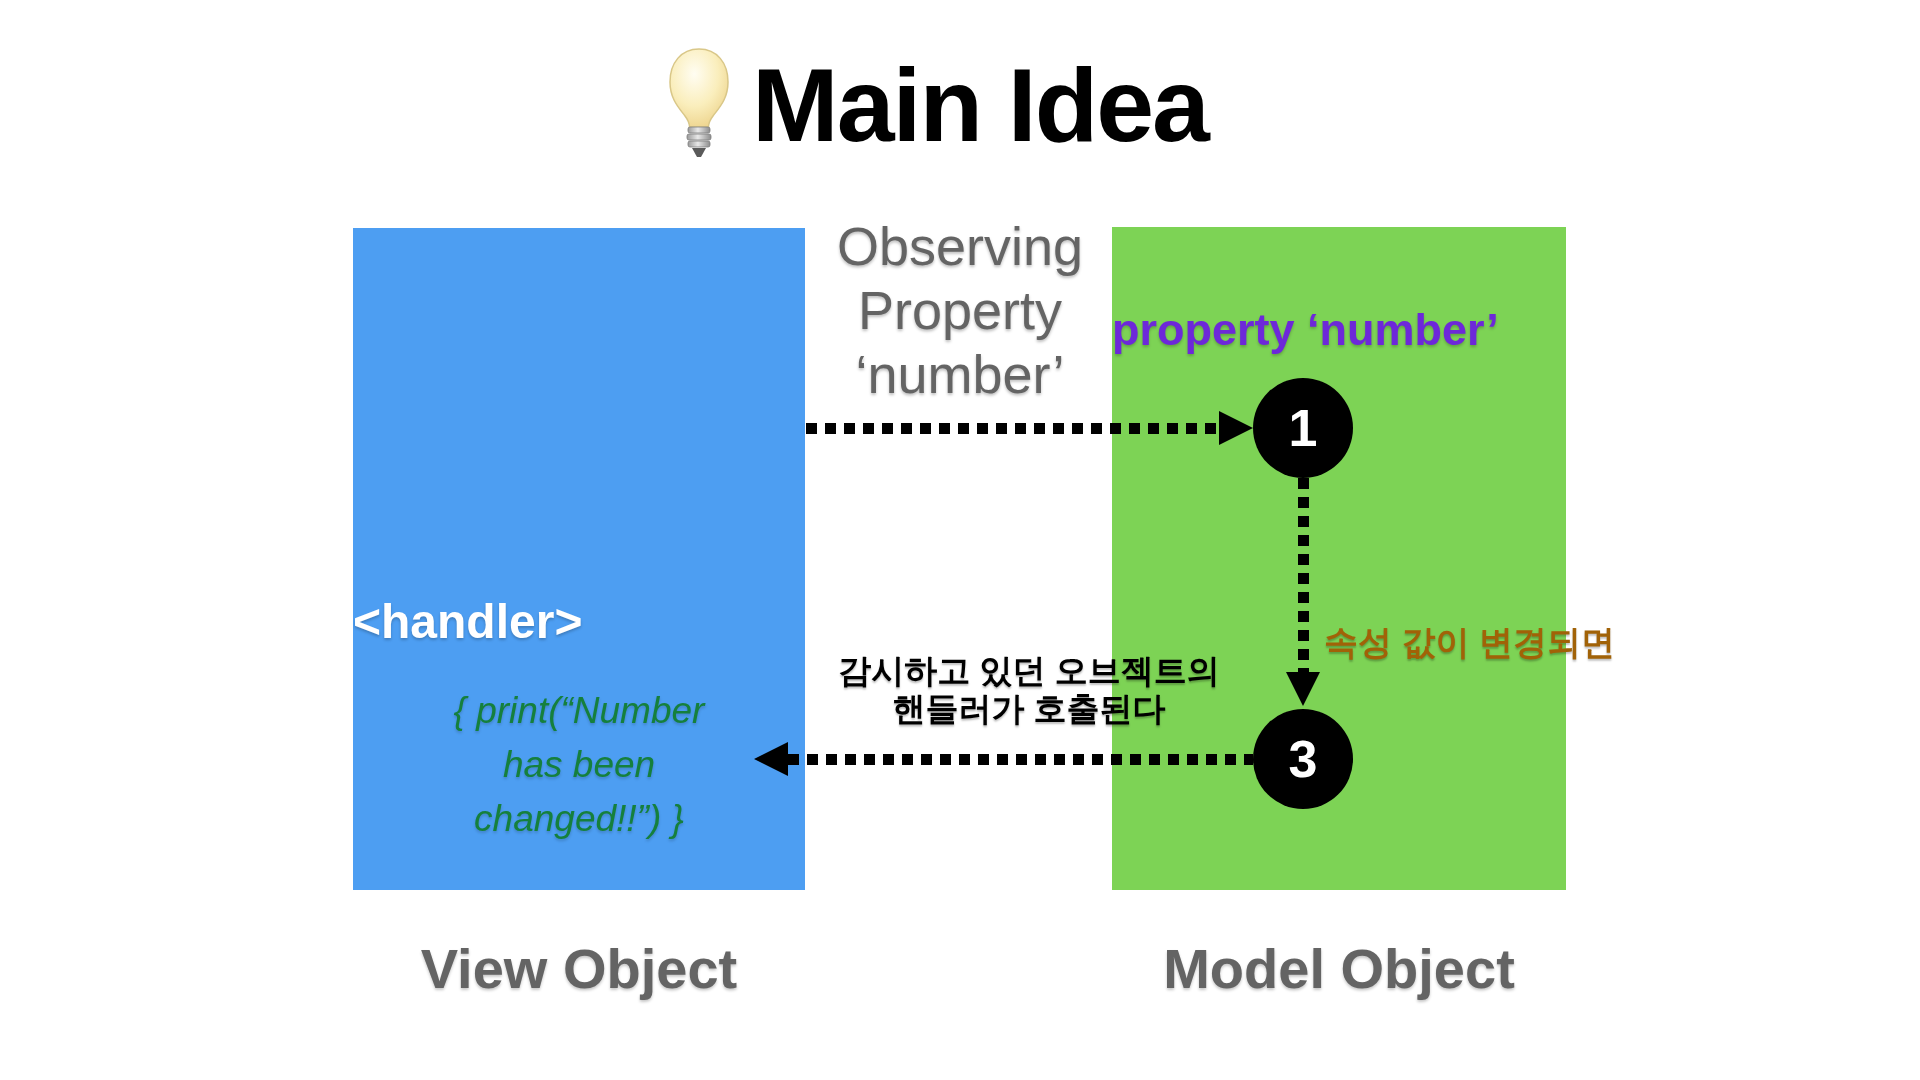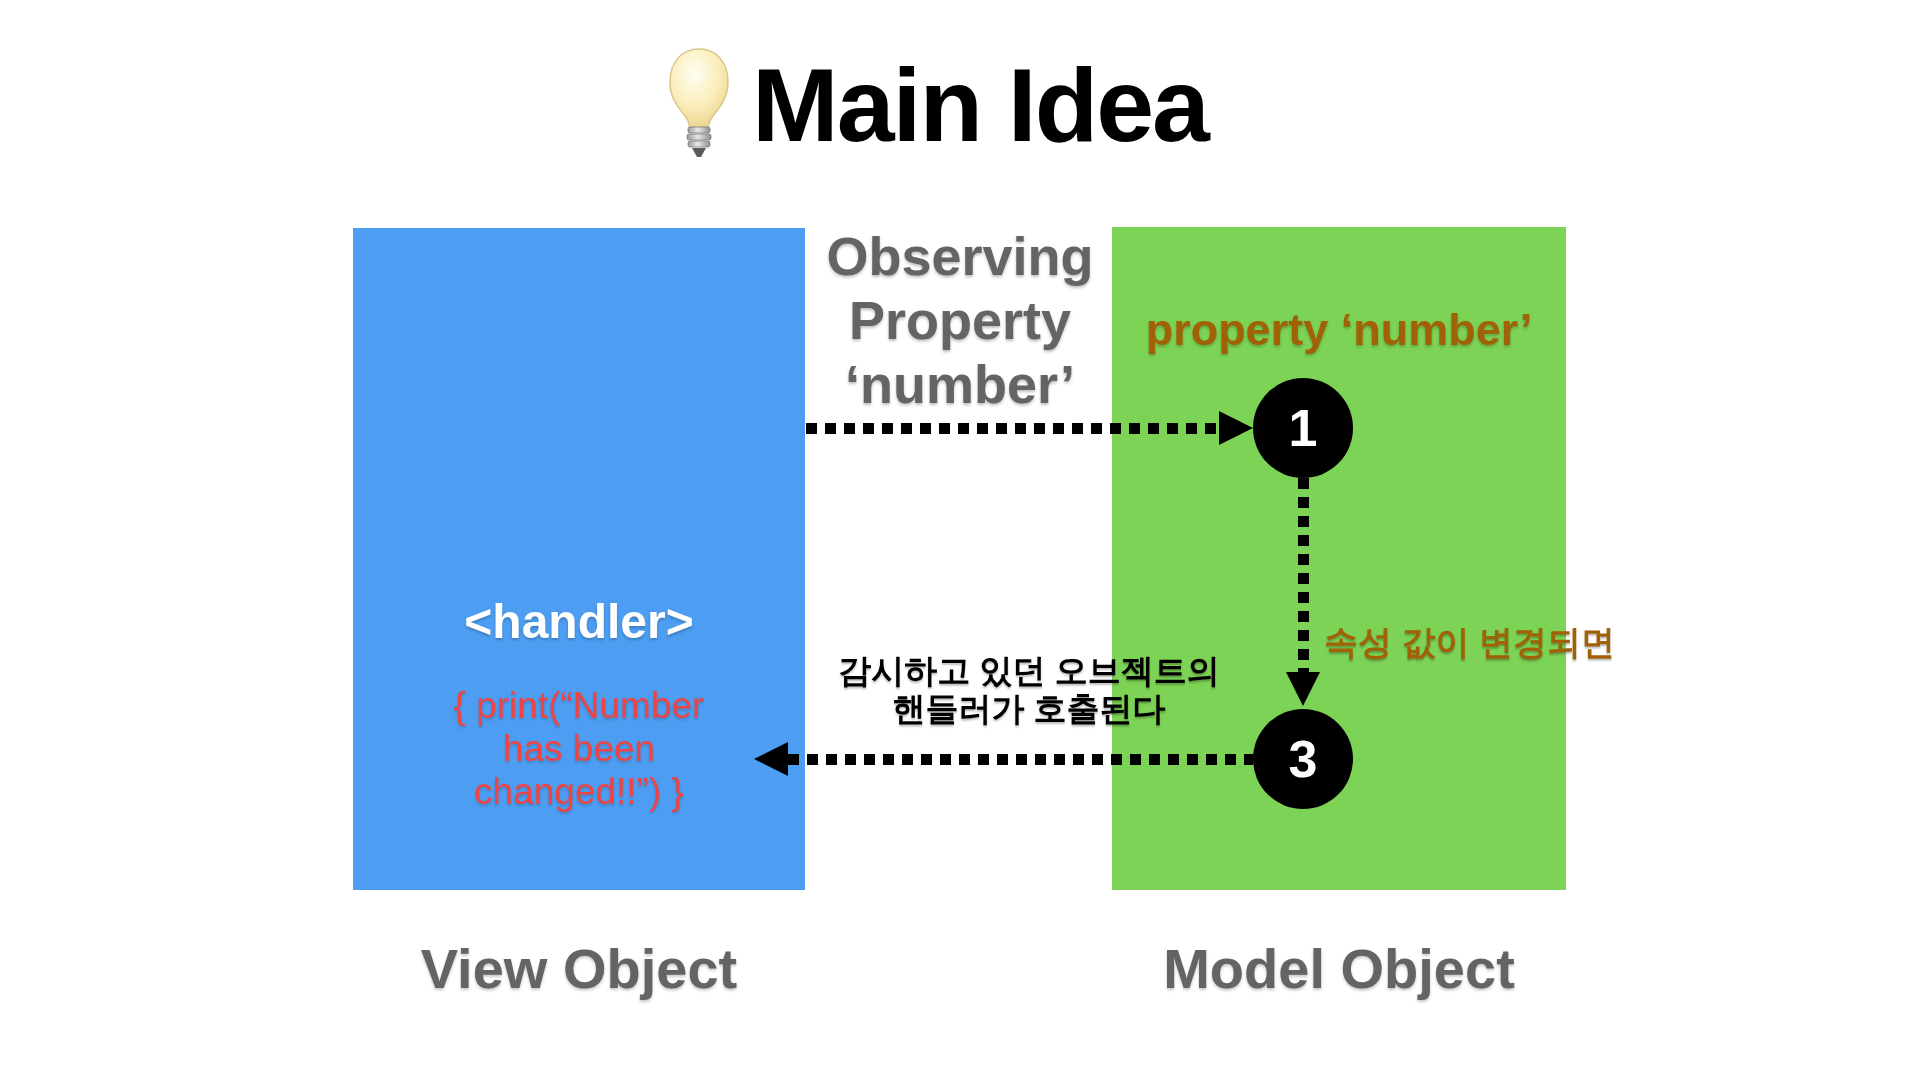--- a/index.html
+++ b/index.html
@@ -21,39 +21,39 @@
   .title-text{font-size:104px;font-weight:700;letter-spacing:-2px;color:#000;
     line-height:114px;}
 
   
   .box{position:absolute;z-index:1;}
   .view-box{left:353px;top:228px;width:452px;height:662px;background:var(--view-box);}
   .model-box{left:1112px;top:227px;width:454px;height:663px;background:var(--model-box);}
 
   
   .handler-tag{position:absolute;left:353px;top:594px;width:452px;z-index:4;
-    text-align:center;color:#fff;font-size:48px;font-weight:700;
+    text-align:left;color:#fff;font-size:48px;font-weight:700;
     text-shadow:0 2px 3px rgba(0,0,0,0.22);}
   .handler-body{position:absolute;left:353px;top:684px;width:452px;z-index:4;
-    text-align:center;color:#ef4444;font-size:37px;font-weight:400;line-height:43px;
-    white-space:pre-line;text-shadow:0 2px 3px rgba(0,0,0,0.18);}
+    text-align:center;color:#15803d;font-size:37px;font-weight:400;line-height:54px;
+    white-space:pre-line;text-shadow:0 2px 3px rgba(0,0,0,0.18);font-style:italic;}
   .property-label{position:absolute;left:1112px;top:304px;width:454px;z-index:4;
-    text-align:center;color:#a16207;font-size:45px;font-weight:700;
+    color:#6d28d9;font-size:45px;font-weight:700;
     text-shadow:0 2px 3px rgba(0,0,0,0.22);}
 
   
   .object-label{position:absolute;width:452px;top:936px;z-index:4;
     text-align:center;color:var(--label-gray);font-size:56px;font-weight:700;
     text-shadow:0 2px 3px rgba(0,0,0,0.22);}
   .view-label{left:353px;}
   .model-label{left:1112px;width:454px;}
 
   
-  .observing-note{position:absolute;left:790px;top:224px;width:340px;z-index:4;
-    text-align:center;color:var(--label-gray);font-size:54px;font-weight:700;
+  .observing-note{position:absolute;left:790px;top:214px;width:340px;z-index:4;
+    text-align:center;color:var(--label-gray);font-size:54px;font-weight:400;
     line-height:64px;white-space:pre-line;text-shadow:0 2px 3px rgba(0,0,0,0.25);}
 
   
   .note-changed{position:absolute;left:1324px;top:620px;z-index:4;
     color:#a16207;font-size:34px;font-weight:700;text-shadow:0 2px 2px rgba(0,0,0,0.25);}
   .note-called{position:absolute;left:779px;top:652px;width:500px;z-index:4;
     text-align:center;color:#000;font-size:33px;font-weight:700;line-height:38px;
     white-space:pre-line;text-shadow:0 2px 2px rgba(0,0,0,0.25);}
 
   

